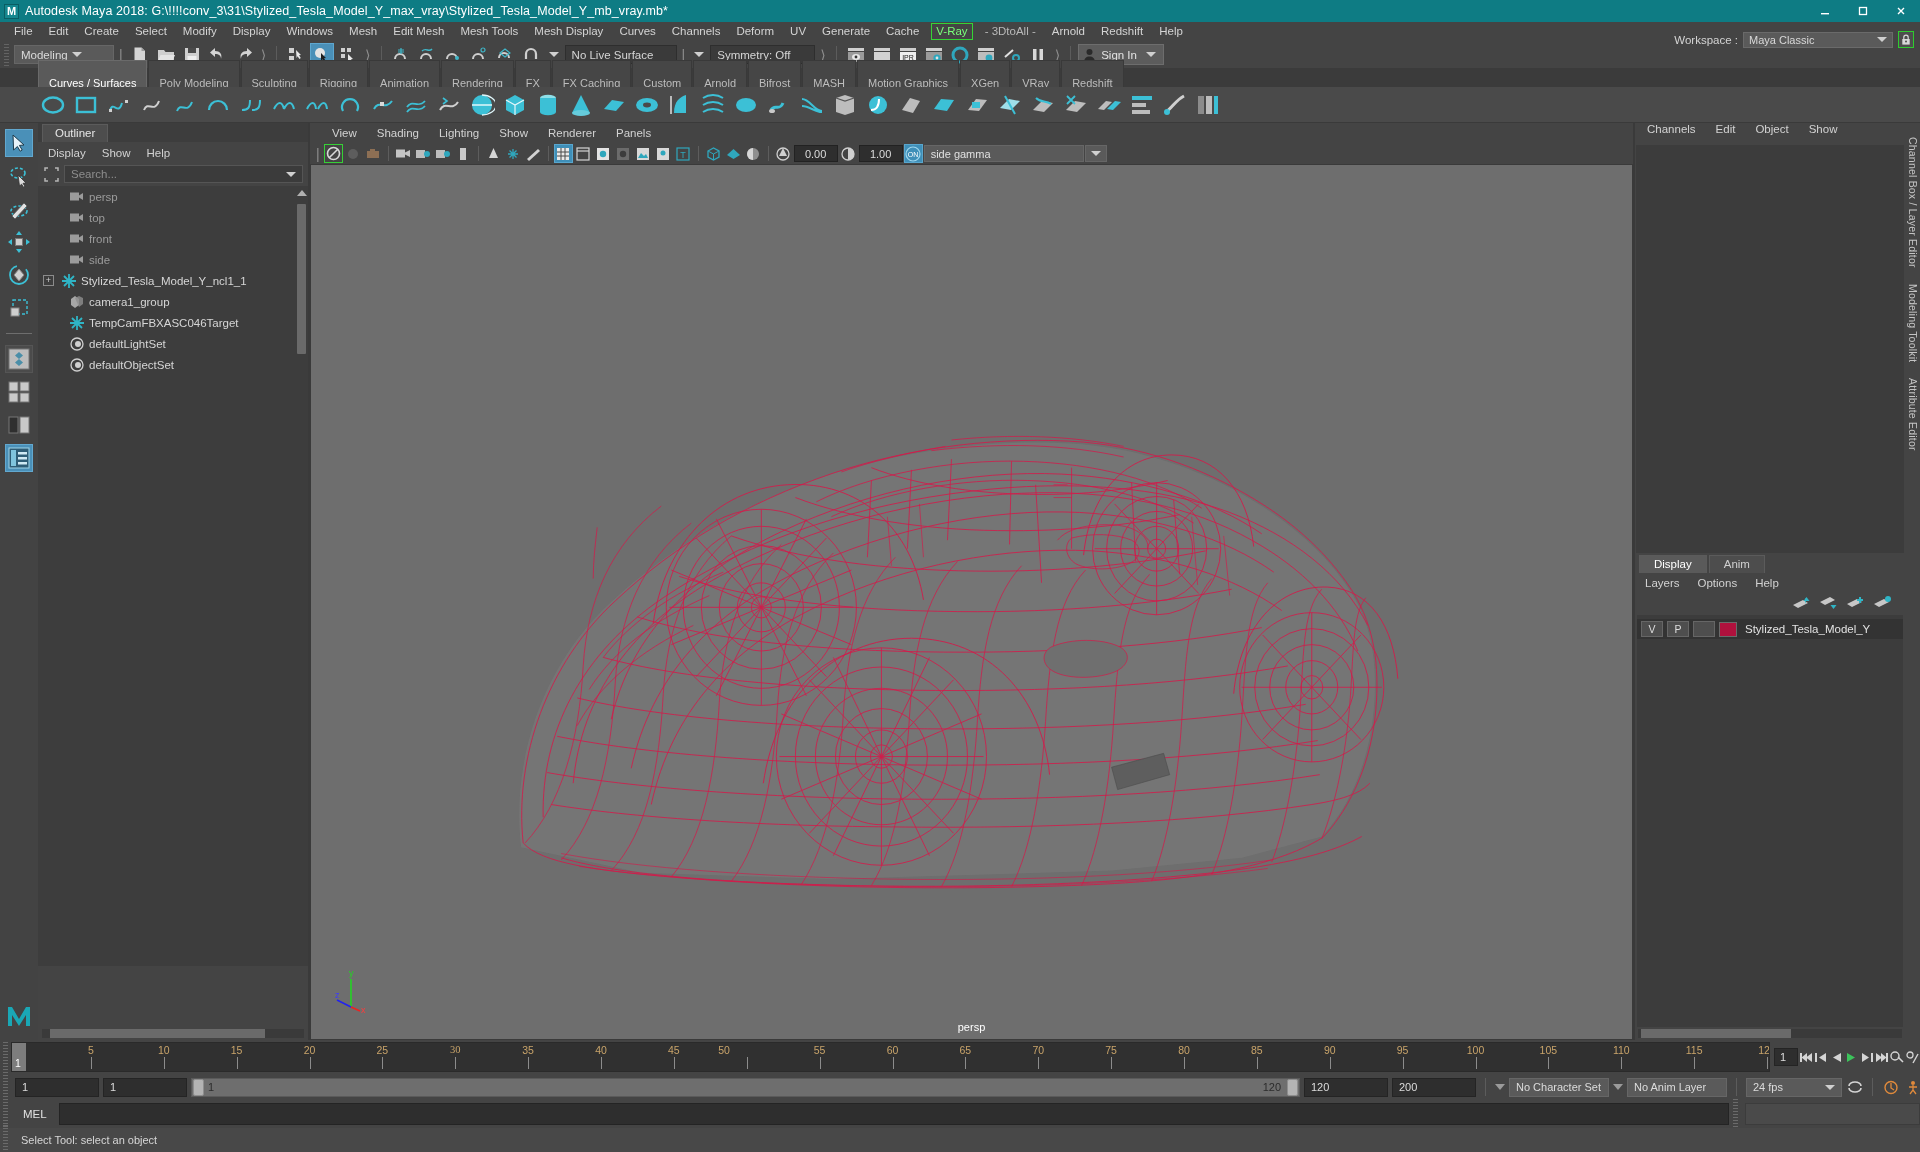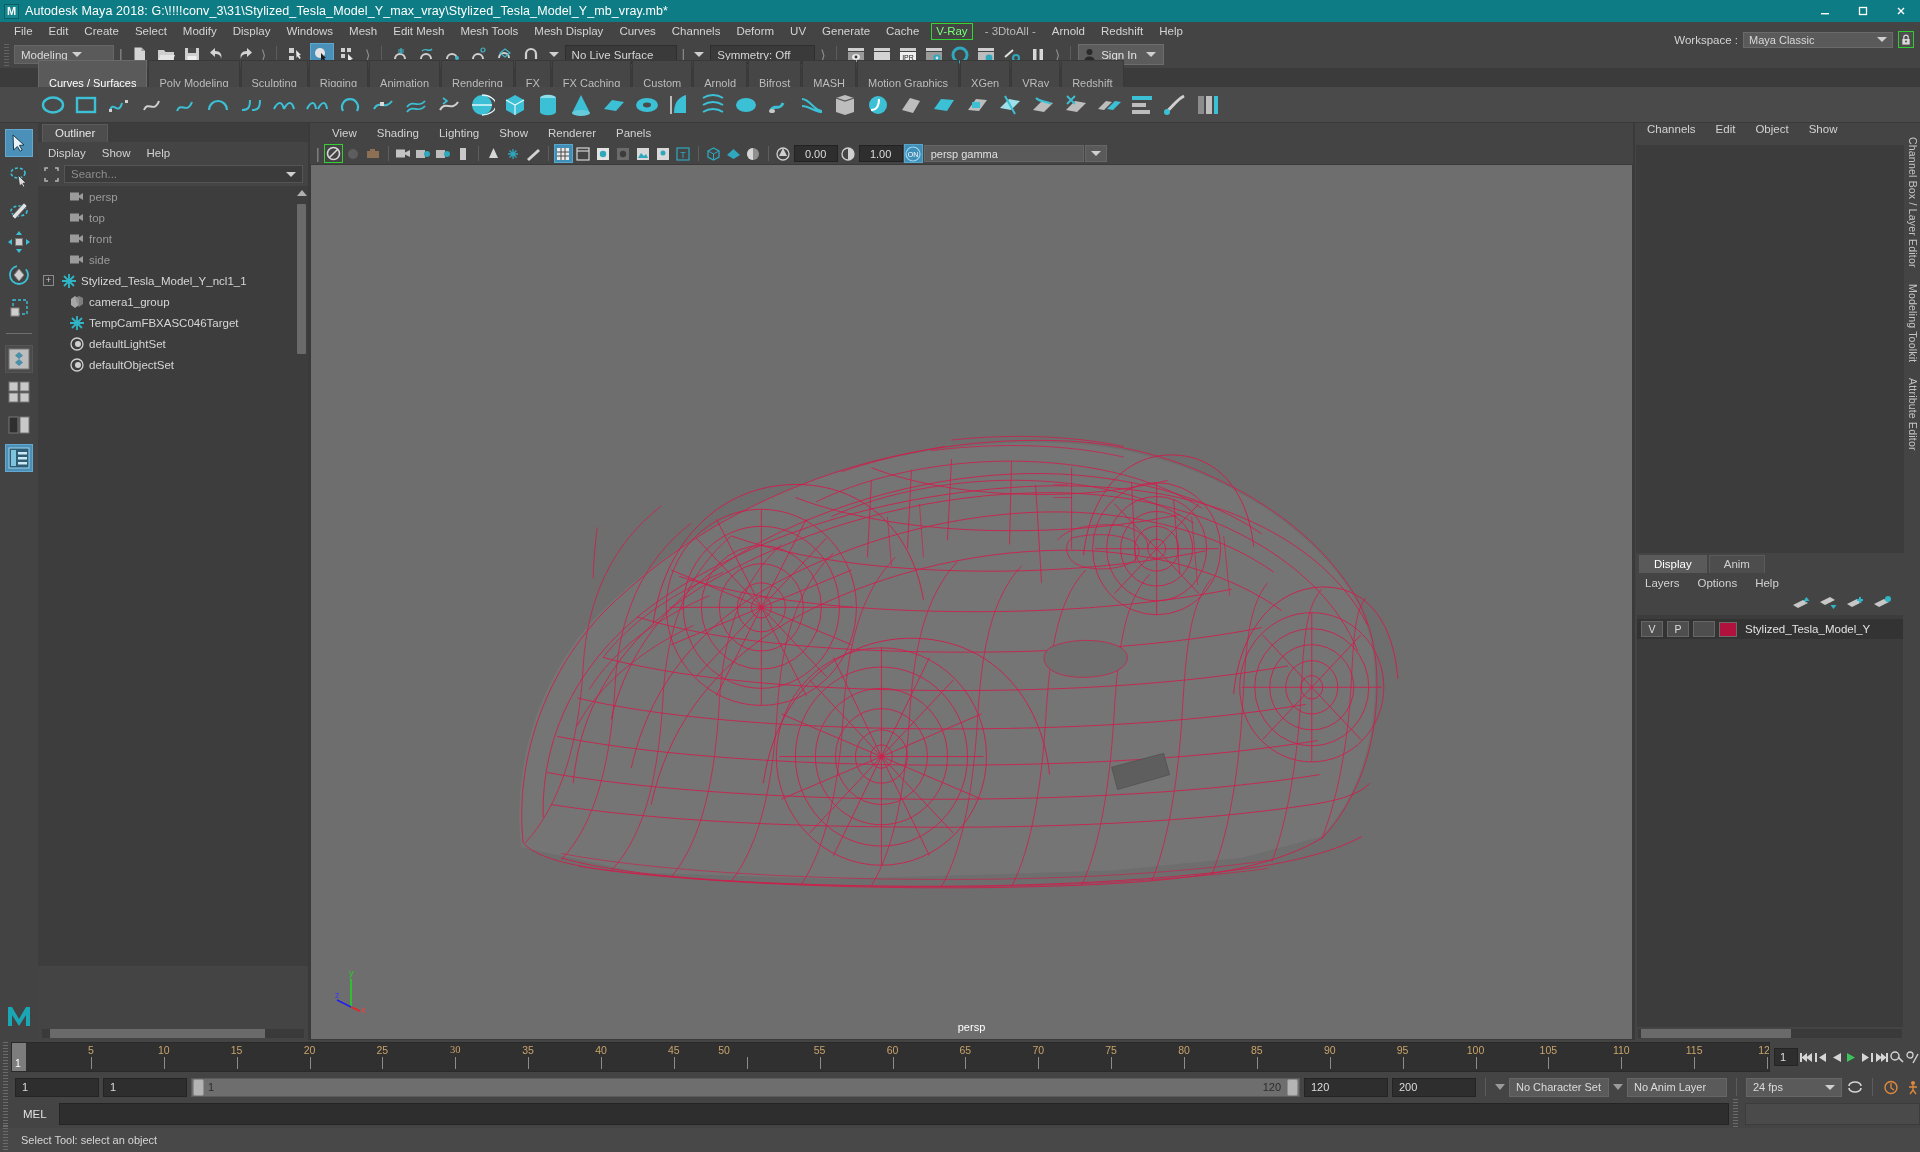--- a/index.html
+++ b/index.html
@@ -975,21 +975,21 @@
               <path d="M7 1a6 6 0 010 12z" fill="#cfcfcf"></path>
             </svg>
         </div>
         <div class="numfld">1.00</div>
         <div class="vi on">
           <svg width="16" height="16" viewBox="0 0 16 16">
               <circle cx="8" cy="8" r="7" fill="#3f8fb8" stroke="#9fd7ee" stroke-width="1.2"></circle>
               <text x="8" y="11" font-size="7" fill="#ffffff" text-anchor="middle" font-family="Liberation Sans">ON</text>
             </svg>
         </div>
-        <div class="gammabox">persp gamma</div>
+        <div class="gammabox">side gamma</div>
         <div class="gammaarrow">
             <div class="caret"></div>
           </div>
       </div>
 
       <div class="viewport">
         <svg width="100%" height="100%" viewBox="0 0 1320 820" preserveAspectRatio="none">
           <defs>
             <g id="wf"></g>
           </defs>

